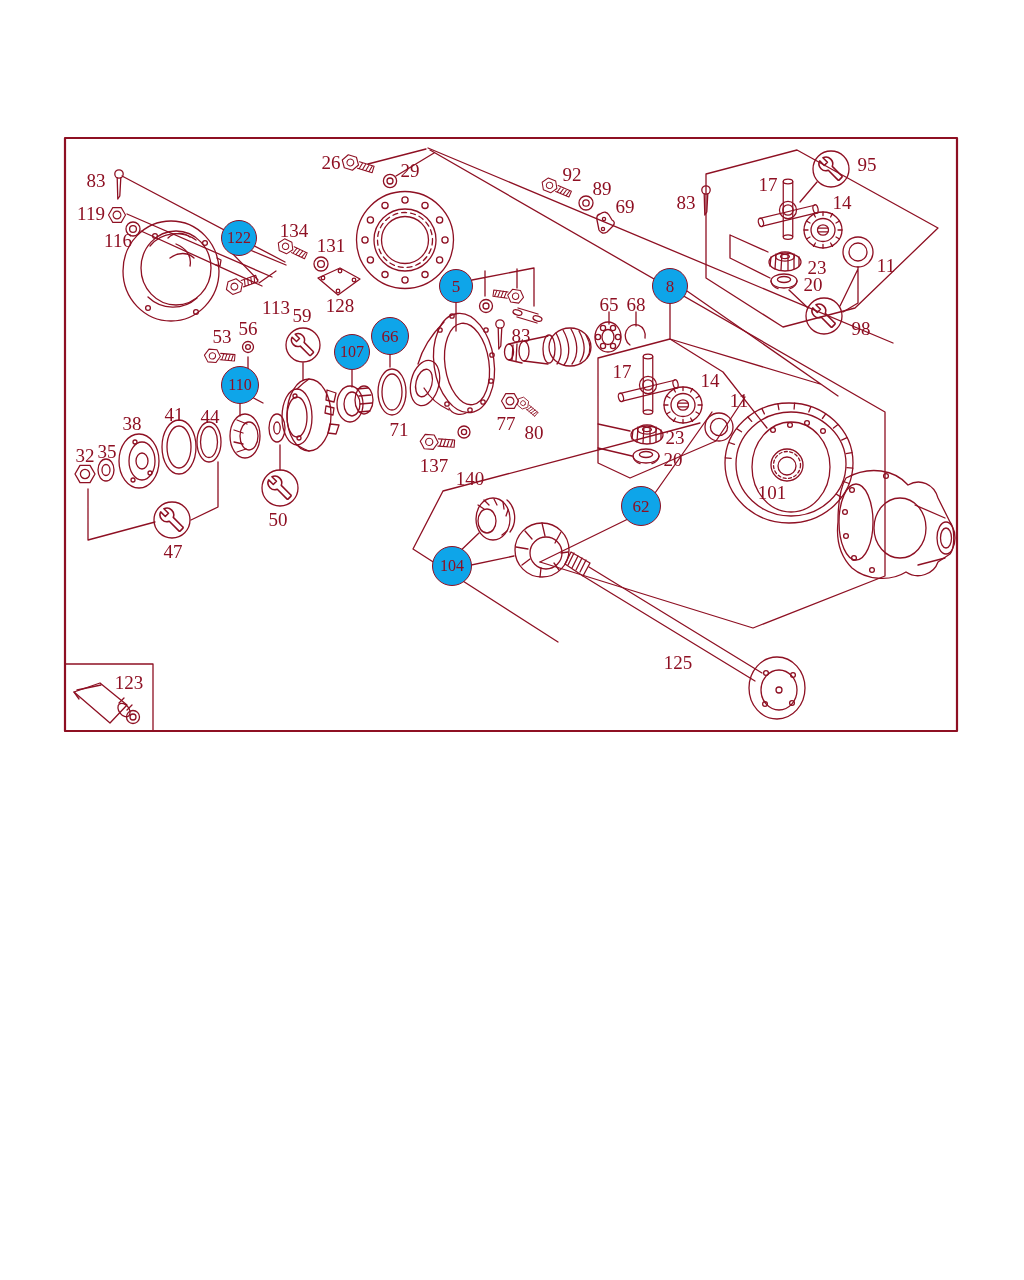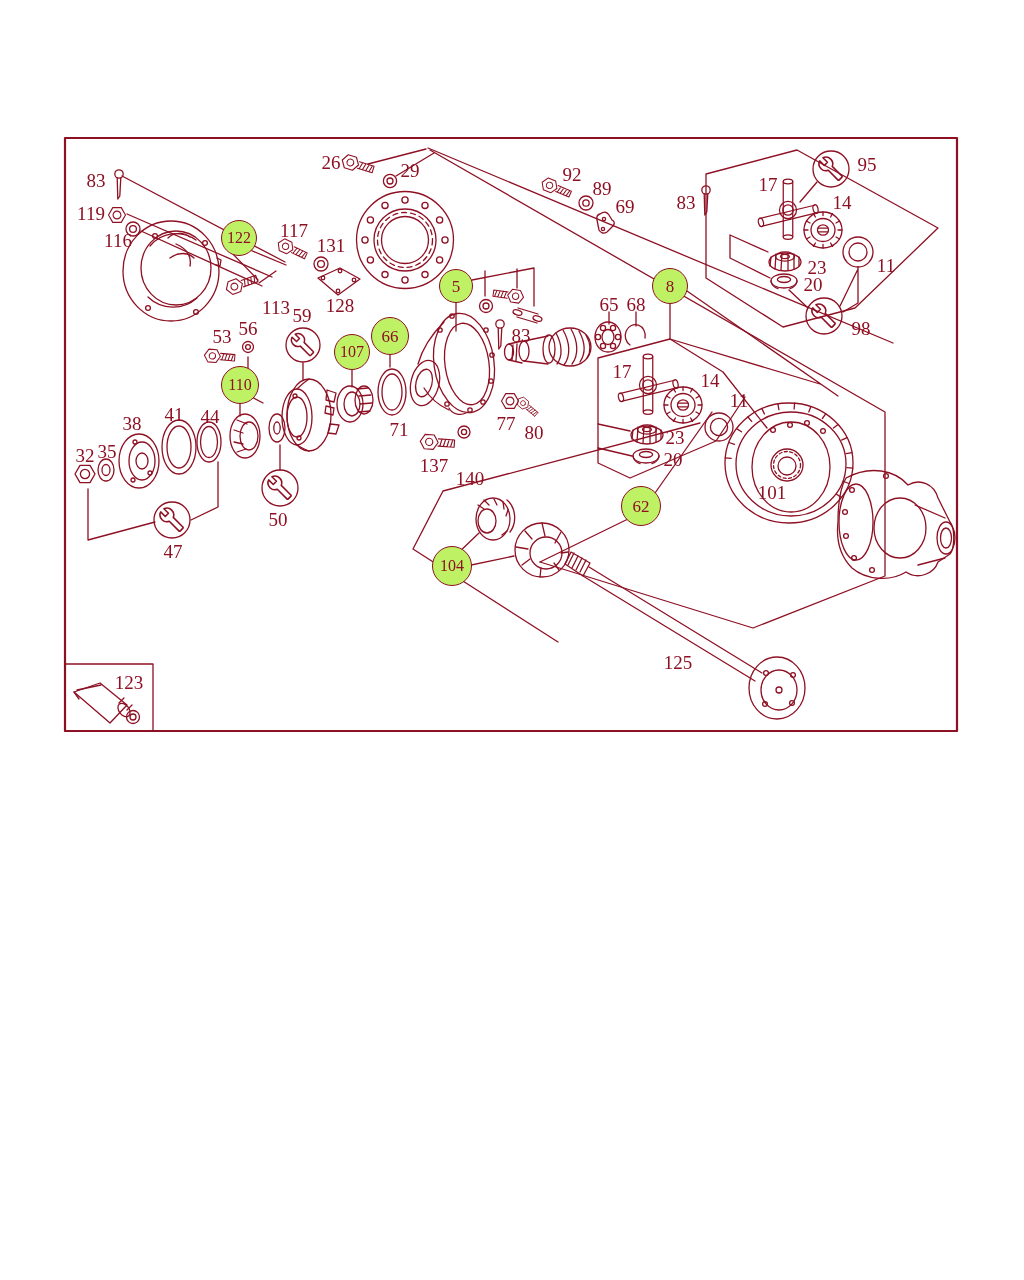--- a/index.html
+++ b/index.html
@@ -2,21 +2,21 @@
 <html><head>
 <meta charset="utf-8">
 <style>
   html,body{margin:0;padding:0;background:#fff;}
   #stage{position:relative;width:1024px;height:1280px;background:#fff;overflow:hidden;
          font-family:"Liberation Serif","DejaVu Serif",serif;}
   #art{position:absolute;left:0;top:0;}
   .lbl{position:absolute;transform:translate(-50%,-50%);font-size:19px;color:#8e1023;
        white-space:nowrap;line-height:1;user-select:none;}
   .co{position:absolute;transform:translate(-50%,-50%);border:1.8px solid #8e1023;border-radius:50%;
-      background:#bef264;color:#8e1023;display:flex;align-items:center;justify-content:center;
+      background:#0ea5e9;color:#8e1023;display:flex;align-items:center;justify-content:center;
       font-size:17px;line-height:1;}
 </style>
 </head>
 <body>
 
 <div id="stage">
 
 <svg id="art" width="1024" height="1280" viewBox="0 0 1024 1280">
   <defs>
     <g id="wrench">
@@ -377,21 +377,21 @@
       <circle cx="824" cy="316" r="18"></circle>
           <use href="#wrench" transform="translate(824,316) translate(-13,-13) scale(1.05)" stroke-width="1.5"></use>
     </g>
   </g>
 </svg>
 
 <div class="lbl" style="left:96px;top:180px">83</div>
 <div class="lbl" style="left:91px;top:213px">119</div>
 <div class="lbl" style="left:118px;top:240px">116</div>
 <div class="lbl" style="left:276px;top:307px">113</div>
-<div class="lbl" style="left:294px;top:230px">117</div>
+<div class="lbl" style="left:294px;top:230px">134</div>
 <div class="lbl" style="left:331px;top:245px">131</div>
 <div class="lbl" style="left:340px;top:305px">128</div>
 <div class="lbl" style="left:331px;top:162px">26</div>
 <div class="lbl" style="left:410px;top:170px">29</div>
 <div class="lbl" style="left:572px;top:174px">92</div>
 <div class="lbl" style="left:602px;top:188px">89</div>
 <div class="lbl" style="left:625px;top:206px">69</div>
 <div class="lbl" style="left:686px;top:202px">83</div>
 <div class="lbl" style="left:768px;top:184px">17</div>
 <div class="lbl" style="left:867px;top:164px">95</div>

